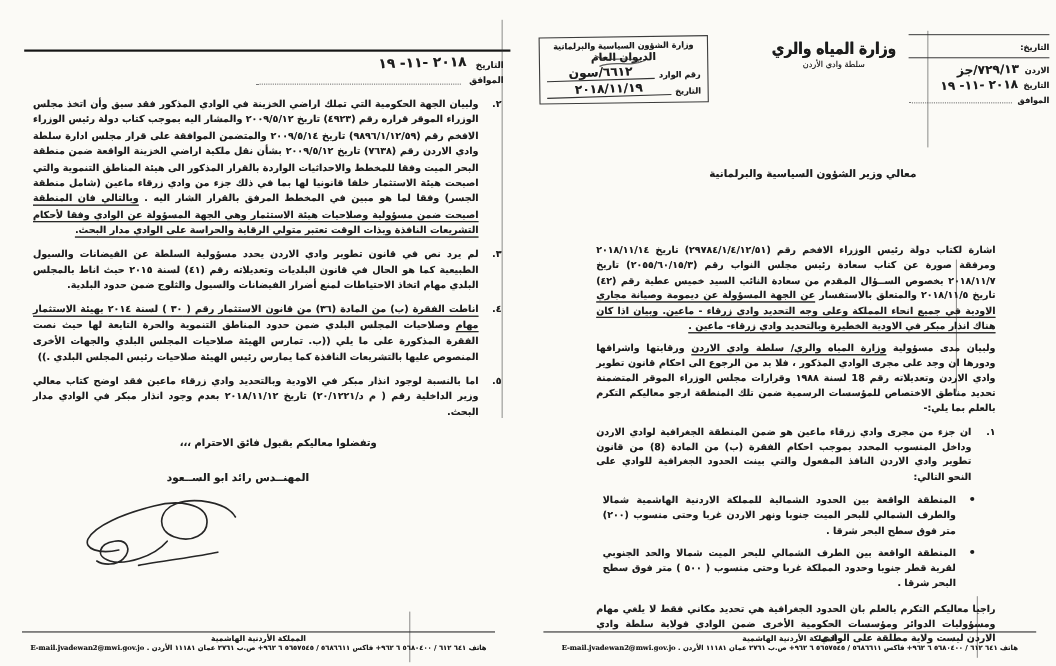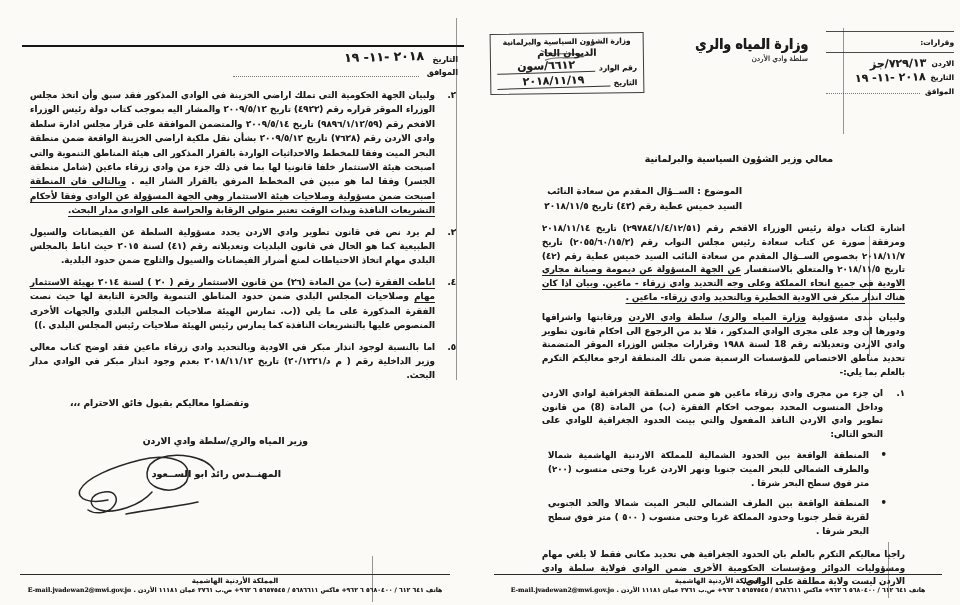--- a/index.html
+++ b/index.html
@@ -27,21 +27,21 @@
   .dots { flex:1; border-bottom:1.2px dotted #777; height:7px; }
   .hand { direction:ltr; unicode-bidi:embed; font-weight:700; transform:rotate(-1.5deg); letter-spacing:1px; }
   .l-hdr .hand { font-size:12.5px; margin-top:-5px; }
 
   
   .l-body { position:absolute; top:88px; right:10px; left:24px;
             font-size:8.7px; line-height:14.4px; font-weight:600; text-align:justify; }
   .item { position:relative; padding-right:21px; margin-bottom:7px; }
   .item .num { position:absolute; right:0; top:0; font-weight:700; }
   .u { text-decoration:underline; text-underline-offset:2.5px; text-decoration-thickness:1px; }
-  .closing { text-align:left; margin:13px 20px 0 40px; font-weight:700; font-size:9px; }
+  .closing { text-align:center; margin:13px 20px 0 40px; font-weight:700; font-size:9px; }
   .signer-title { margin-top:24px; margin-right:148px; font-weight:700; font-size:9.2px; }
   .signer-name  { margin-top:18px; margin-right:175px; font-weight:700; font-size:9.6px; letter-spacing:.4px; }
   .sig-svg { position:absolute; left:48px; top:448px; }
   .sig-svg path { fill:none; stroke:#262626; stroke-width:1.5; stroke-linecap:round; }
 
   
   .foot { position:absolute; bottom:12px; left:14px; right:16px;
           border-top:1.6px solid #2b2b2b; padding-top:2px; text-align:center; }
   .country { font-size:7px; font-weight:700; }
   .contact { font-size:6.2px; font-weight:600; white-space:nowrap; margin-top:1.5px; }
@@ -51,21 +51,21 @@
   .stamp { position:absolute; top:33px; left:10px; width:154px; padding:3px 6px 5px;
            border:1.5px solid #3c3c3c; transform:rotate(-.8deg); text-align:center; }
   .stamp .s1 { font-size:7.4px; font-weight:700; }
   .stamp .s2 { font-size:9.5px; font-weight:700; letter-spacing:3px; margin-top:1px; }
   .srow { display:flex; align-items:flex-end; gap:4px; font-size:7.4px; font-weight:700; margin-top:2px; }
   .s-hand { flex:1; border-bottom:1.2px solid #333; font-size:11px; text-align:center;
             transform:rotate(-1deg); line-height:12px; }
   .stamp-scribble { position:absolute; top:12px; left:46px; }
   .stamp-scribble path { fill:none; stroke:rgba(40,40,40,.75); stroke-width:1.1; }
 
-  .r-logo { position:absolute; top:36px; left:196px; width:132px; }
+  .r-logo { position:absolute; top:36px; left:212px; width:132px; text-align:center; }
   .logo-callig { font-size:12.5px; font-weight:900; letter-spacing:-.4px;
                  transform:scaleY(1.18); text-shadow:.4px 0 0 #111; }
   .logo-sub { font-size:7.4px; font-weight:400; margin-top:3px; }
 
   .r-fields { position:absolute; top:28px; right:4px; width:128px; font-size:7.4px; font-weight:700; }
   .fline { border-top:1.1px solid #4a4a4a; margin:3px 0; }
   .frow { display:flex; align-items:center; gap:5px; min-height:14px; }
   .fdots { flex:1; border-bottom:1.2px dotted #777; height:6px; }
   .r-fields .hand { font-size:11px; letter-spacing:.5px; }
 
@@ -116,21 +116,20 @@
       <span class="num">٤.</span>
       <span class="u">اناطت الفقرة (ب) من المادة (٣٦) من قانون الاستثمار رقم ( ٣٠ ) لسنة ٢٠١٤ بهيئة الاستثمار مهام</span><span> وصلاحيات المجلس البلدي ضمن حدود المناطق التنموية والحرة التابعة لها حيث نصت الفقرة المذكورة على ما يلي ((ب. تمارس الهيئة صلاحيات المجلس البلدي والجهات الأخرى المنصوص عليها بالتشريعات النافذة كما يمارس رئيس الهيئة صلاحيات رئيس المجلس البلدي .))</span>
     </div>
 
     <div class="item">
       <span class="num">٥.</span>
       <span>اما بالنسبة لوجود انذار مبكر في الاودية وبالتحديد وادي زرقاء ماعين فقد اوضح كتاب معالي وزير الداخلية رقم ( م د/٢٠/١٢٢١) تاريخ ٢٠١٨/١١/١٢ بعدم وجود انذار مبكر في الوادي مدار البحث.</span>
     </div>
 
     <div class="closing">وتفضلوا معاليكم بقبول فائق الاحترام ،،،</div>
-    <div class="signer-title">وزير المياه والري/سلطة وادي الاردن</div>
     <div class="signer-name">المهنــدس رائد ابو الســعود</div>
   </div>
 
   <svg class="sig-svg" width="185" height="80" viewBox="0 0 185 80">
     <path d="M160,22 C152,8 122,4 106,10 C90,16 88,34 104,40 C120,46 136,38 134,24 C132,10 108,6 86,12 C58,19 32,30 26,42 C22,51 36,56 54,52"></path>
     <path d="M98,44 C86,58 60,66 46,62 C32,58 36,46 50,44 C62,42 66,52 58,60 C52,66 40,66 34,62"></path>
     <path d="M72,66 C92,62 126,58 144,54"></path>
   </svg>
 
   <div class="foot">
@@ -161,43 +160,39 @@
   </div>
 
   <div class="r-logo">
     <div class="logo-callig">وزارة المياه والري</div>
     <div class="logo-sub">سلطة وادي الأردن</div>
   </div>
 
   <div class="r-fields">
     <div class="fline"></div>
     <div class="frow">
-      <span>وقرارات:</span>
+      <span>التاريخ:</span>
     </div>
     <div class="fline"></div>
     <div class="frow">
       <span>الاردن</span>
       <span class="hand">٧٢٩/١٣/جز</span>
     </div>
     <div class="frow">
       <span>التاريخ</span>
       <span class="hand">٢٠١٨ -١١- ١٩</span>
     </div>
     <div class="frow">
       <span>الموافق</span>
       <span class="fdots"></span>
     </div>
   </div>
 
   <div class="addressee">معالي وزير الشؤون السياسية والبرلمانية</div>
 
-  <div class="subject">
-    <div>الموضوع : الســؤال المقدم من سعادة النائب</div>
-    <div>السيد خميس عطية رقم (٤٢) تاريخ ٢٠١٨/١١/٥</div>
-  </div>
 
   <div class="r-body">
     <p><span>اشارة لكتاب دولة رئيس الوزراء الافخم رقم (٢٩٧٨٤/١/٤/١٢/٥١) تاريخ ٢٠١٨/١١/١٤ ومرفقة صورة عن كتاب سعادة رئيس مجلس النواب رقم (٢٠٥٥/٦٠/١٥/٣) تاريخ ٢٠١٨/١١/٧ بخصوص الســؤال المقدم من سعادة النائب السيد خميس عطية رقم (٤٢) تاريخ ٢٠١٨/١١/٥ والمتعلق بالاستفسار </span><span class="u">عن الجهة المسؤولة عن ديمومة وصيانة مجاري الاودية في جميع انحاء المملكة وعلى وجه التحديد وادي زرقاء - ماعين. وبيان اذا كان هناك انذار مبكر في الاودية الخطيرة وبالتحديد وادي زرقاء- ماعين .</span></p>
 
     <p><span>ولبيان مدى مسؤولية </span><span class="u">وزارة المياه والري/ سلطة وادي الاردن</span><span> ورقابتها واشرافها ودورها ان وجد على مجرى الوادي المذكور ، فلا بد من الرجوع الى احكام قانون تطوير وادي الاردن وتعديلاته رقم 18 لسنة ١٩٨٨ وقرارات مجلس الوزراء الموقر المتضمنة تحديد مناطق الاختصاص للمؤسسات الرسمية ضمن تلك المنطقة ارجو معاليكم التكرم بالعلم بما يلي:-</span></p>
 
     <div class="r-item">
       <span class="num">١.</span>
       <span>ان جزء من مجرى وادي زرقاء ماعين هو ضمن المنطقة الجغرافية لوادي الاردن وداخل المنسوب المحدد بموجب احكام الفقرة (ب) من المادة (8) من قانون تطوير وادي الاردن النافذ المفعول والتي بينت الحدود الجغرافية للوادي على النحو التالي:</span>
     </div>

